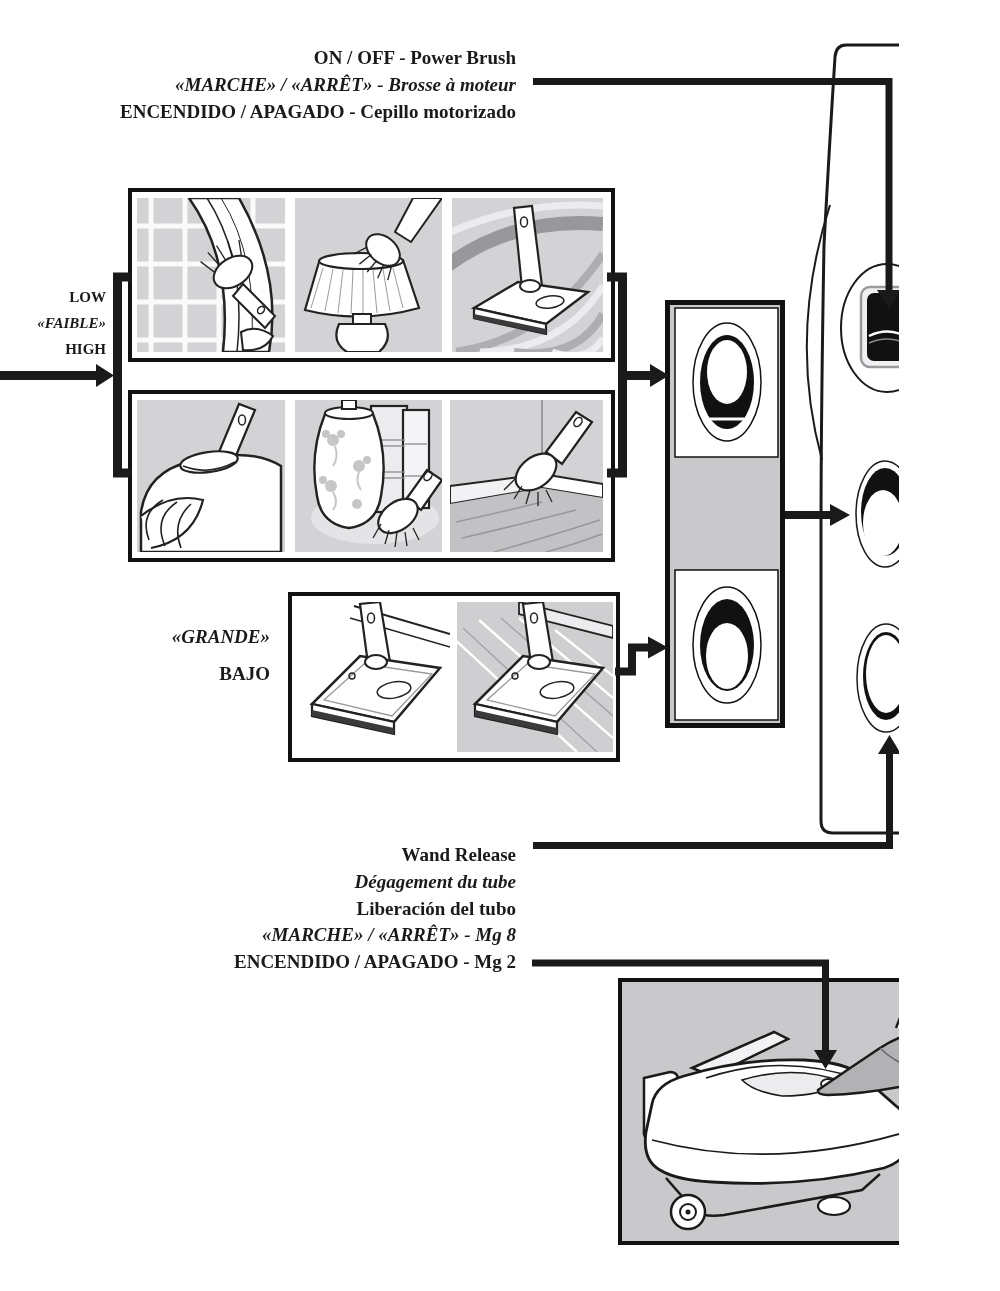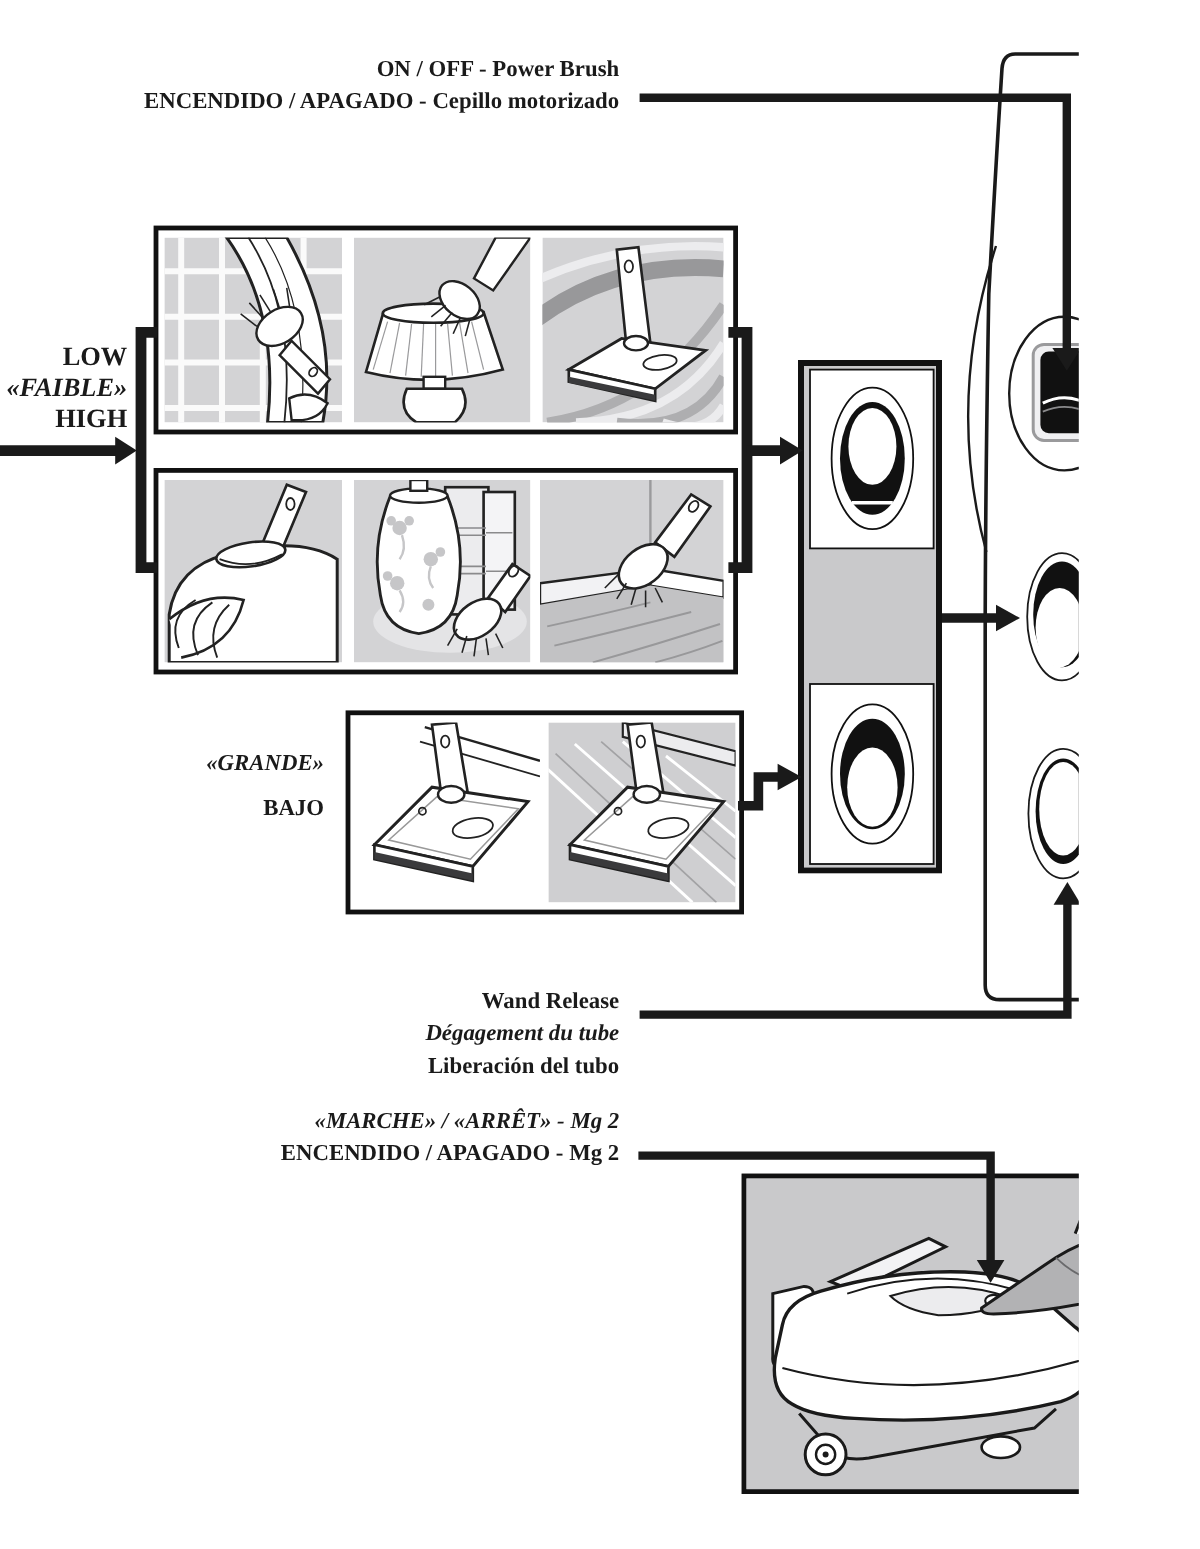--- a/index.html
+++ b/index.html
@@ -13,42 +13,43 @@
   .abs{position:absolute;}
   #connectors{position:absolute;left:0;top:0;z-index:20;pointer-events:none;}
 </style>
 </head>
 <body>
 
 <div class="page">
 
   <div class="callout" style="left:40px;top:44px;width:476px;">
     <div>ON / OFF - Power Brush</div>
+    <div class="fr">«MARCHE» / «ARRÊT» - Brosse à moteur</div>
     <div>ENCENDIDO / APAGADO  - Cepillo motorizado</div>
   </div>
 
-  <div class="callout" style="left:0px;top:284px;width:106px;font-size:22px;line-height:26px;">
+  <div class="callout" style="left:0px;top:284px;width:106px;font-size:15px;line-height:26px;">
     <div>LOW</div>
     <div class="fr">«FAIBLE»</div>
     <div>HIGH</div>
   </div>
 
   <div class="callout" style="left:120px;top:618px;width:150px;line-height:37px;">
     <div class="fr">«GRANDE»</div>
     <div>BAJO</div>
   </div>
 
-  <div class="callout" style="left:200px;top:821px;width:316px;">
+  <div class="callout" style="left:200px;top:841px;width:316px;">
     <div>Wand Release</div>
     <div class="fr">Dégagement du tube</div>
     <div>Liberación del tubo</div>
   </div>
 
   <div class="callout" style="left:186px;top:921px;width:330px;">
-    <div class="fr">«MARCHE» / «ARRÊT» - Mg 2</div>
+    <div class="fr">«MARCHE» / «ARRÊT» - Mg 8</div>
     <div>ENCENDIDO / APAGADO - Mg 2</div>
   </div>
 
   <div class="box" style="left:128px;top:188px;width:487px;height:174px;">
     <svg class="panel" style="left:5px;top:6px;" width="148" height="154" viewBox="0 0 148 154">
       <rect width="148" height="154" fill="#d3d3d5"></rect>
       <g stroke="#fafafa" stroke-width="5">
         <line x1="14" y1="0" x2="14" y2="154"></line>
           <line x1="48" y1="0" x2="48" y2="154"></line>
         <line x1="82" y1="0" x2="82" y2="154"></line>

